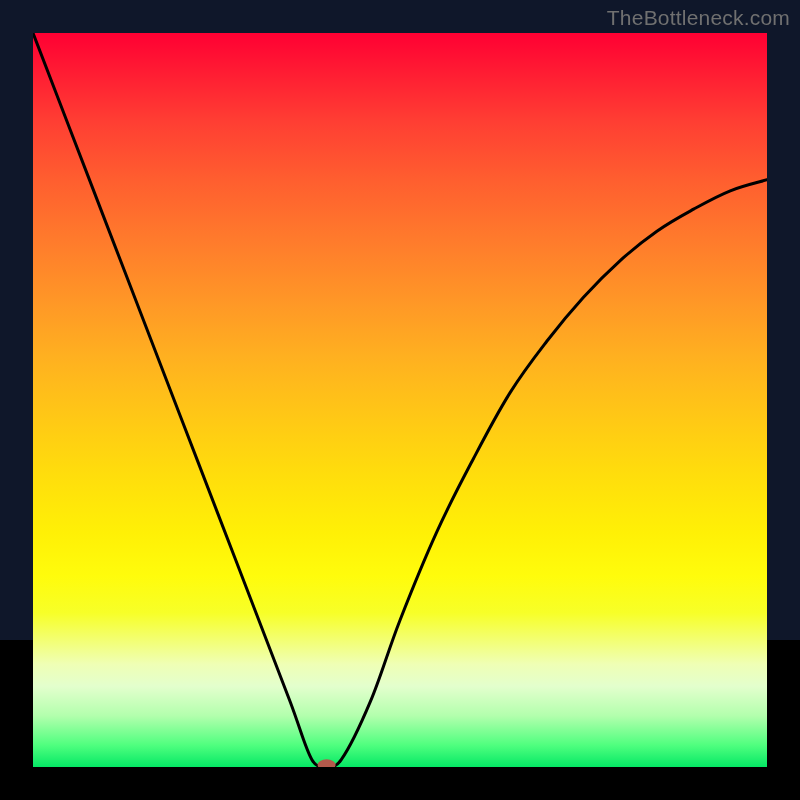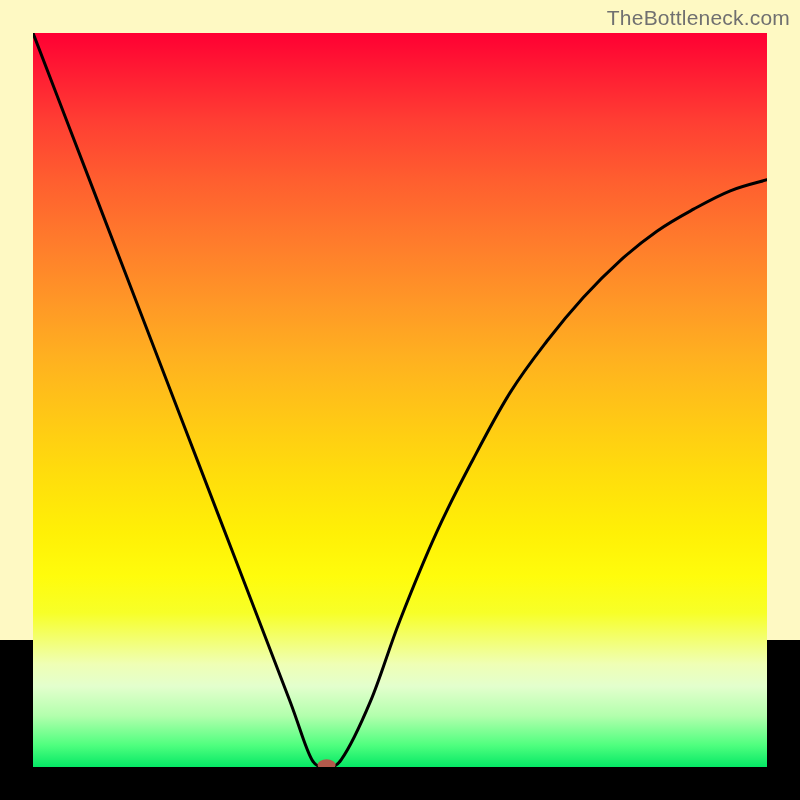--- a/index.html
+++ b/index.html
@@ -10,21 +10,21 @@
     overflow: hidden;
     background: #000;
     font-family: Arial, Helvetica, sans-serif;
   }
   .frame {
     position: absolute;
     left: 0;
     top: 0;
     width: 800px;
     height: 640px;
-    background: #fef9c3;
+    background: #0f172a;
   }
   .plot {
     position: absolute;
     left: 33px;
     top: 33px;
     width: 734px;
     height: 734px;
     overflow: hidden;
   }
   .gradient {

